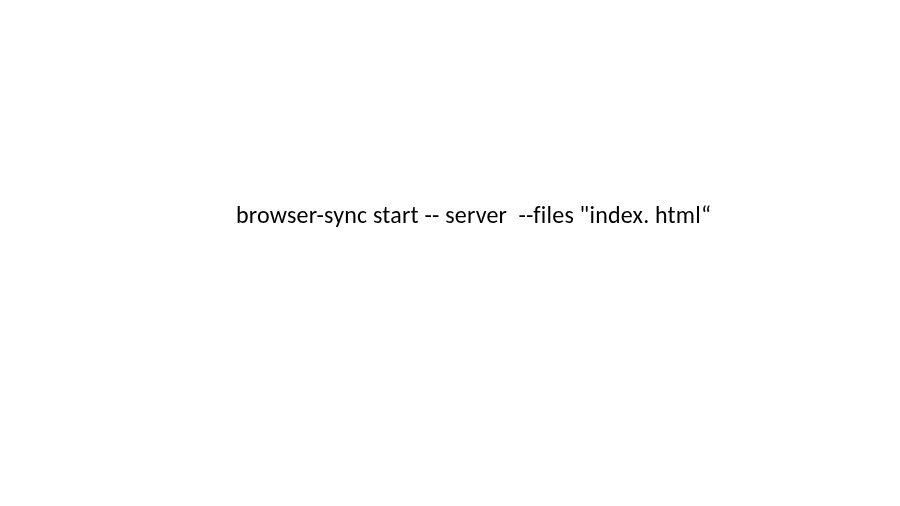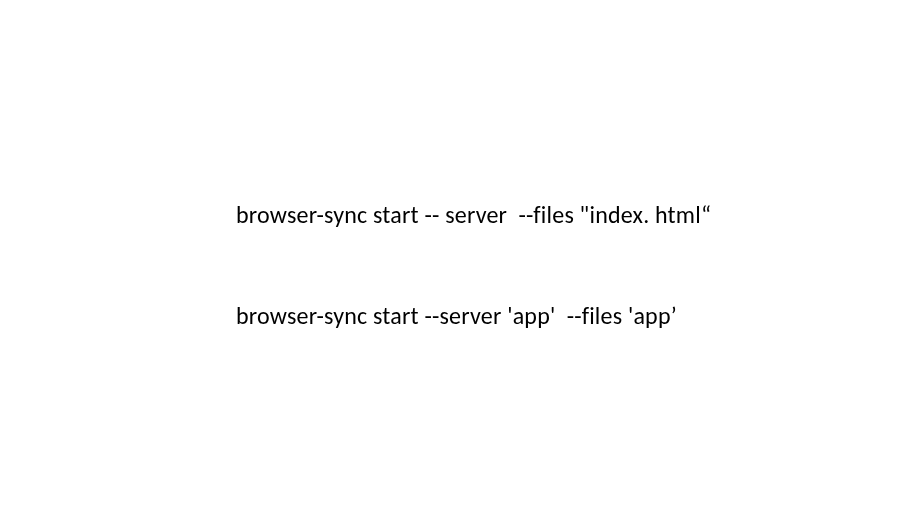--- a/index.html
+++ b/index.html
@@ -30,14 +30,13 @@
     }
     .line2 {
       margin-bottom: 72px;
     }
   </style>
 </head>
 <body>
 
 <div class="content">
   <div class="command-line line1">browser-sync start -- server  --files "index. html“</div>
-  <div class="command-line line2">browser-sync start --server 'app'  --files 'app’</div>
 </div>
 
 </body></html>

